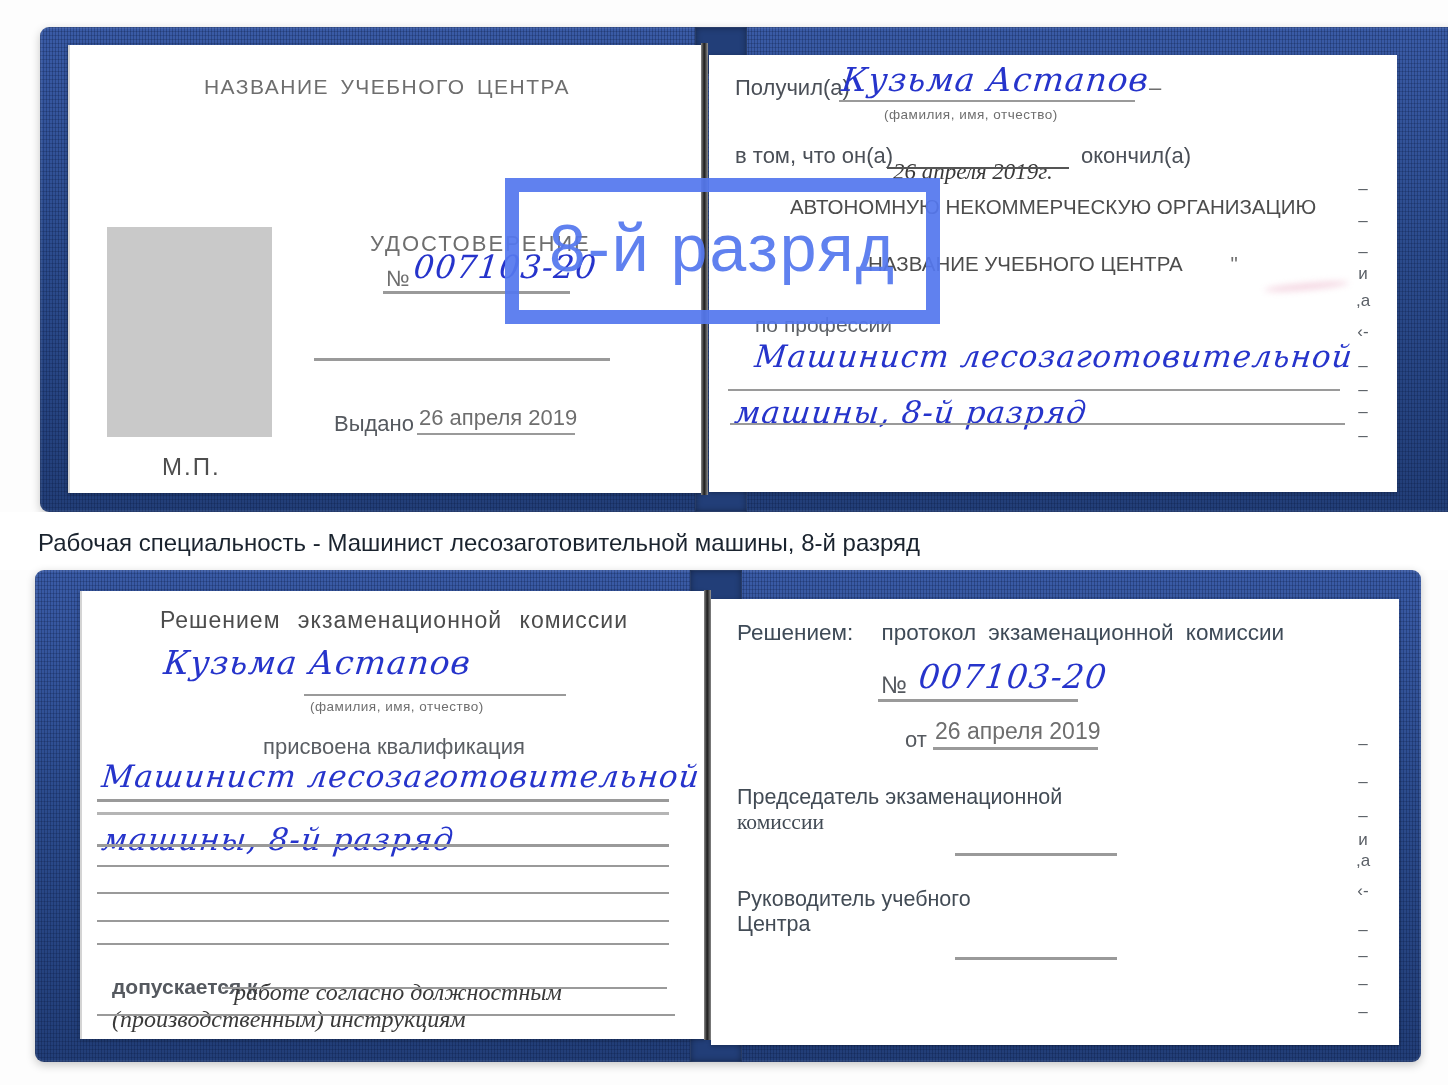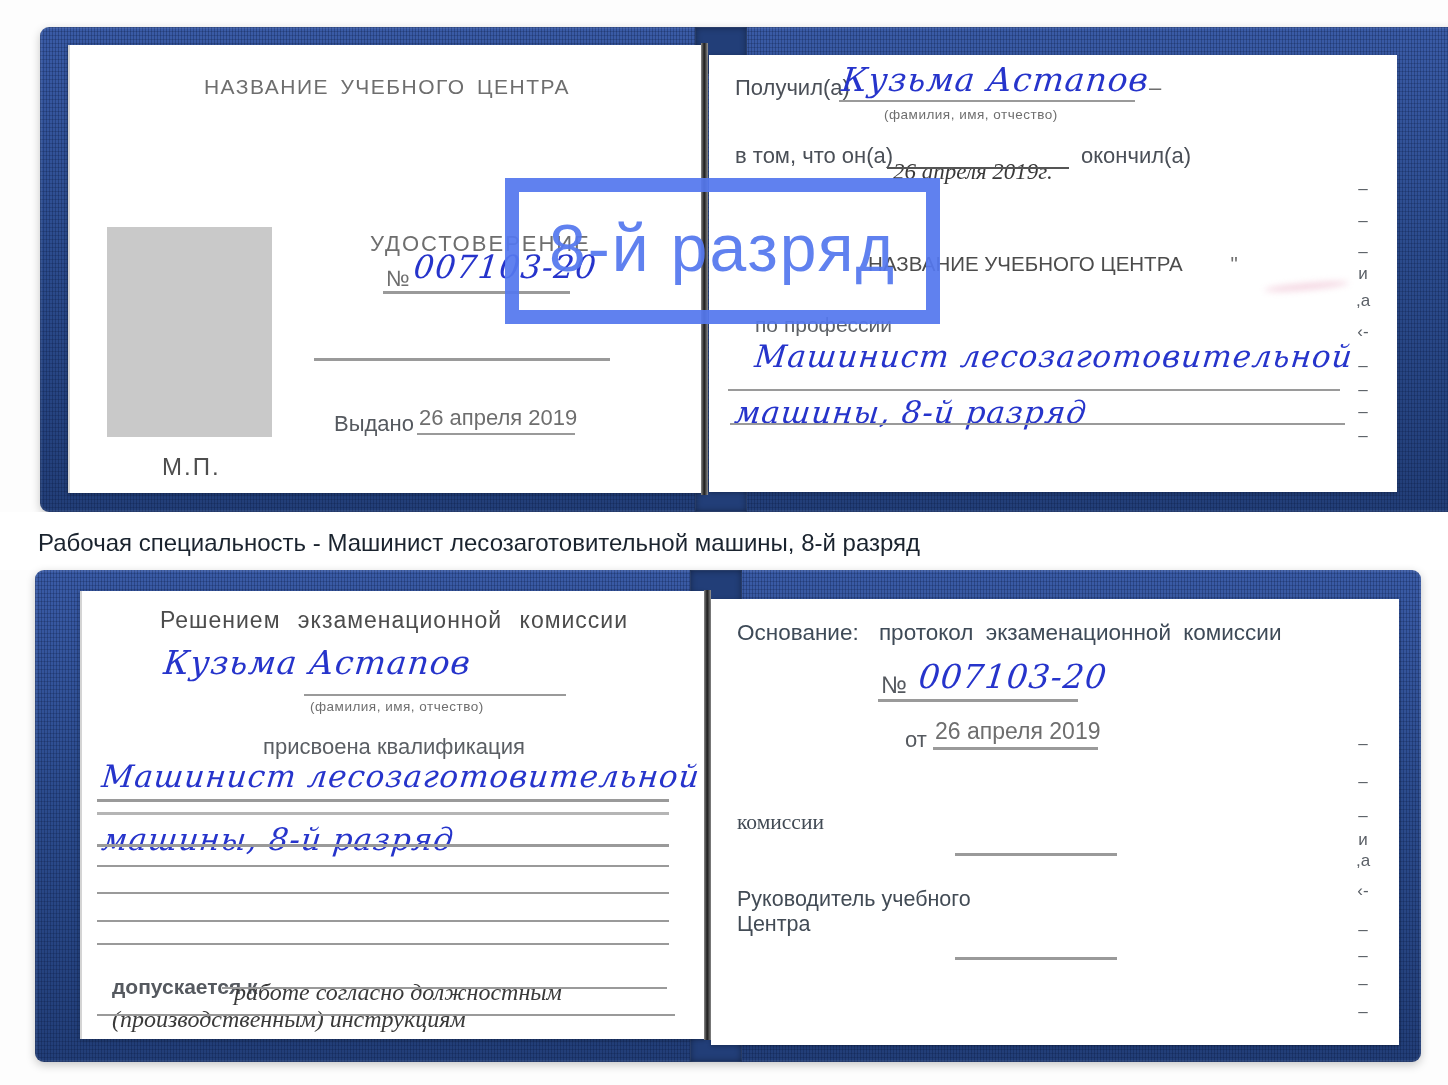--- a/index.html
+++ b/index.html
@@ -98,20 +98,21 @@
       <div class="abs hand" style="left:133px;top:5px;font-size:33px;">Кузьма Астапов</div>
       <div class="rule rule-thin" style="left:130px;top:45px;width:296px;"></div>
       <div class="abs print print-gray" style="left:440px;top:20px;">–</div>
       <div class="abs hint" style="left:175px;top:52px;">(фамилия, имя, отчество)</div>
 
       <div class="abs print" style="left:26px;top:88px;">в том, что он(а)</div>
       <div class="abs ital" style="left:184px;top:86px;font-size:23px;">26 апреля 2019г.</div>
       <div class="rule rule-thin" style="left:178px;top:112px;width:182px;border-bottom-color:#555;"></div>
       <div class="abs print" style="left:372px;top:88px;">окончил(а)</div>
 
+      <div class="abs center-head print" style="top:140px;font-size:20.5px;color:#4c4c4c;">АВТОНОМНУЮ НЕКОММЕРЧЕСКУЮ ОРГАНИЗАЦИЮ</div>
       <div class="abs center-head print" style="top:197px;font-size:20.5px;color:#4c4c4c;">
         <span>НАЗВАНИЕ УЧЕБНОГО ЦЕНТРА</span><span style="margin-left:48px;color:#6e6e6e;">"</span>
       </div>
 
       <div class="abs print" style="left:46px;top:258px;font-size:21px;color:#5d6166;">по профессии</div>
       <div class="abs hand" style="left:46px;top:283px;font-size:31px;">Машинист лесозаготовительной</div>
       <div class="rule rule-thin" style="left:19px;top:334px;width:612px;"></div>
       <div class="abs hand" style="left:26px;top:339px;font-size:31px;">машины, 8-й разряд</div>
       <div class="rule rule-thin" style="left:21px;top:368px;width:615px;"></div>
       <div class="abs smudge"></div>
@@ -162,29 +163,30 @@
       <div class="abs ital" style="left:152px;top:370px;font-size:24px;">работе согласно должностным</div>
       <div class="rule rule-thin" style="left:140px;top:396px;width:445px;"></div>
       <div class="abs ital" style="left:30px;top:397px;font-size:24px;">(производственным) инструкциям</div>
       <div class="rule rule-thin" style="left:15px;top:423px;width:578px;"></div>
     </div>
 
     <div class="fold fold-bottom"></div>
 
     <div class="page page-br">
       <div class="abs print" style="left:26px;top:21px;font-size:22.5px;color:#3e4a57;word-spacing:6px;">
-        <span>Основание:</span>
-        <span style="margin-left:8px;">протокол экзаменационной комиссии</span>
+        <span>Решением:</span>
+        <span style="margin-left:16px;">протокол экзаменационной комиссии</span>
       </div>
       <div class="abs print" style="left:170px;top:72px;font-size:24px;color:#55595f;">№</div>
       <div class="abs hand" style="left:208px;top:58px;font-size:33px;">007103-20</div>
       <div class="rule" style="left:167px;top:100px;width:200px;"></div>
       <div class="abs print" style="left:194px;top:128px;color:#55595f;">от</div>
       <div class="abs print print-gray" style="left:224px;top:119px;font-size:23px;">26 апреля 2019</div>
       <div class="rule" style="left:222px;top:148px;width:165px;"></div>
+      <div class="abs print" style="left:26px;top:186px;font-size:21.5px;color:#424b55;">Председатель экзаменационной</div>
       <div class="abs print" style="left:26px;top:211px;font-size:21.5px;color:#424b55;font-family:Liberation Serif, serif;">комиссии</div>
       <div class="rule" style="left:244px;top:254px;width:162px;"></div>
       <div class="abs print" style="left:26px;top:288px;font-size:21.5px;color:#424b55;">Руководитель учебного</div>
       <div class="abs print" style="left:26px;top:313px;font-size:21.5px;color:#424b55;">Центра</div>
       <div class="rule" style="left:244px;top:358px;width:162px;"></div>
     </div>
 
     <div class="edge-col edge-bottom">
       <span>–</span>
       <span>–</span>

